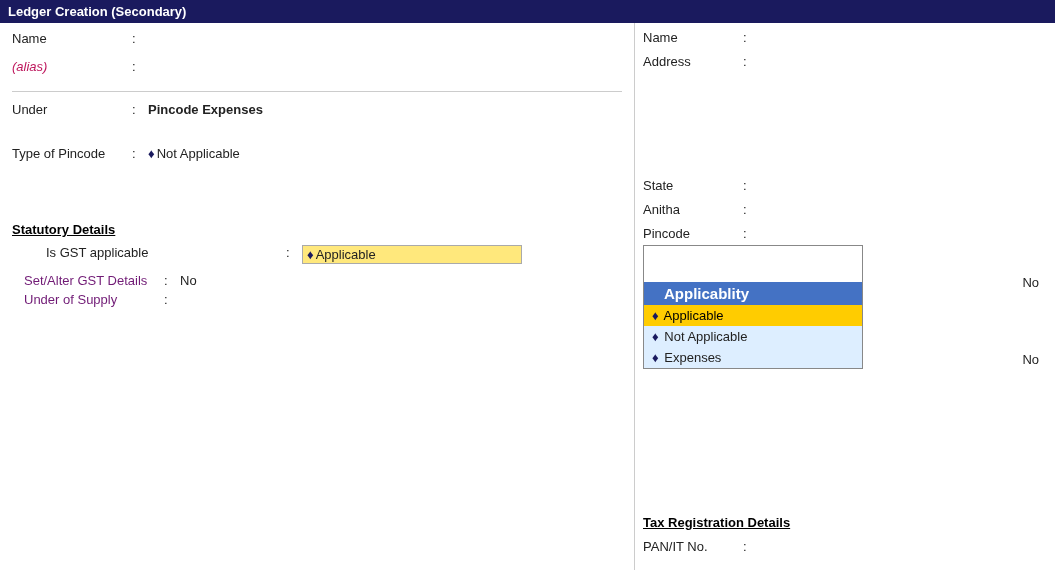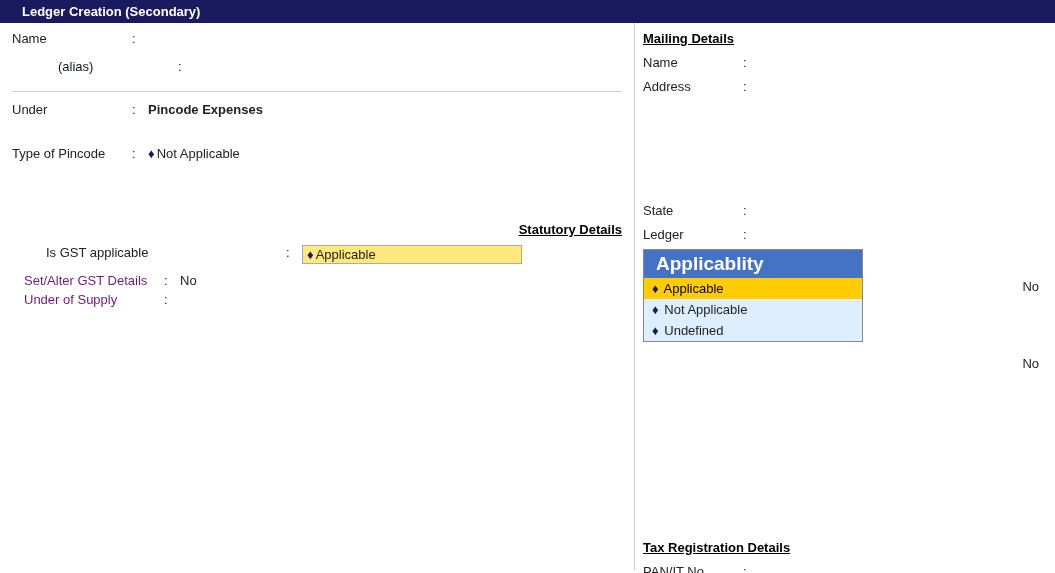--- a/index.html
+++ b/index.html
@@ -11,21 +11,21 @@
       width: 1055px;
       height: 573px;
       overflow: hidden;
     }
 
     .header {
       display: flex;
       justify-content: space-between;
       background: #1a1a5e;
       color: #fff;
-      padding: 4px 22px;
+      padding: 4px 8px;
       font-weight: bold;
       font-size: 13px;
     }
 
     .main-content {
       display: flex;
       height: calc(573px - 26px);
     }
 
     .left-panel {
@@ -62,37 +62,36 @@
     .field-value {
       flex: 1;
       color: #222;
     }
 
     .field-value.bold {
       font-weight: bold;
     }
 
     .alias-label {
-      color: #0f172a;
-      margin-left: 46px;
+      font-style: italic;
+      color: #be185d;
     }
 
     .section-divider {
       height: 1px;
       background: #ccc;
       margin: 10px 0;
     }
 
     .section-heading {
       font-weight: bold;
       font-size: 13px;
       color: #000;
       margin-bottom: 8px;
       text-decoration: underline;
-      text-align: right;
     }
 
     .statutory-section {
       margin-top: 16px;
     }
 
     .input-box {
       background: #ffe87c;
       border: 1px solid #aaa;
       padding: 1px 4px;
@@ -145,22 +144,23 @@
       left: 0px;
       width: 220px;
       z-index: 10;
       border: 1px solid #888;
     }
 
     .dropdown-header {
       background: #4472c4;
       color: #fff;
       font-weight: bold;
-      padding: 3px 12px;
-      font-size: 19px;
+      padding: 3px 20px;
+      font-size: 15px;
+      margin-top: 36px;
     }
 
     .dropdown-item {
       padding: 3px 8px;
       cursor: pointer;
       background: #ddeeff;
       color: #222;
       font-size: 13px;
     }
 
@@ -256,21 +256,20 @@
         <span class="sub-field-label">Under of Supply</span>
         <span class="field-colon">:</span>
       </div>
     </div>
 
   </div>
 
   <div class="right-panel">
     <div class="right-panel-content">
 
-      <div class="right-section-heading">Mailing Details</div>
 
       <div class="right-field-row">
         <span class="right-field-label">Name</span>
         <span class="right-field-colon">:</span>
         <span class="right-field-value"></span>
       </div>
 
       <div class="right-field-row">
         <span class="right-field-label">Address</span>
         <span class="right-field-colon">:</span>
@@ -279,21 +278,21 @@
 
       <div style="height:100px;"></div>
 
       <div class="right-field-row">
         <span class="right-field-label">State</span>
         <span class="right-field-colon">:</span>
         <span class="right-field-value"></span>
       </div>
 
       <div class="right-field-row">
-        <span class="right-field-label">Ledger</span>
+        <span class="right-field-label">Anitha</span>
         <span class="right-field-colon">:</span>
         <span class="right-field-value"></span>
       </div>
 
       <div class="right-field-row">
         <span class="right-field-label">Pincode</span>
         <span class="right-field-colon">:</span>
         <span class="right-field-value"></span>
       </div>
 
@@ -306,21 +305,21 @@
         <div class="dropdown-item selected">
           <span class="diamond">♦</span>
           <span>Applicable</span>
         </div>
         <div class="dropdown-item">
           <span class="diamond">♦</span>
           <span>Not Applicable</span>
         </div>
         <div class="dropdown-item">
           <span class="diamond">♦</span>
-          <span>Undefined</span>
+          <span>Expenses</span>
         </div>
       </div>
 
       <div style="position:absolute; right:8px; top:325px;">
         <span class="no-value">No</span>
       </div>
 
       <div style="margin-top:272px;">
         <div class="right-section-heading">Tax Registration Details</div>
         <div class="right-field-row">

